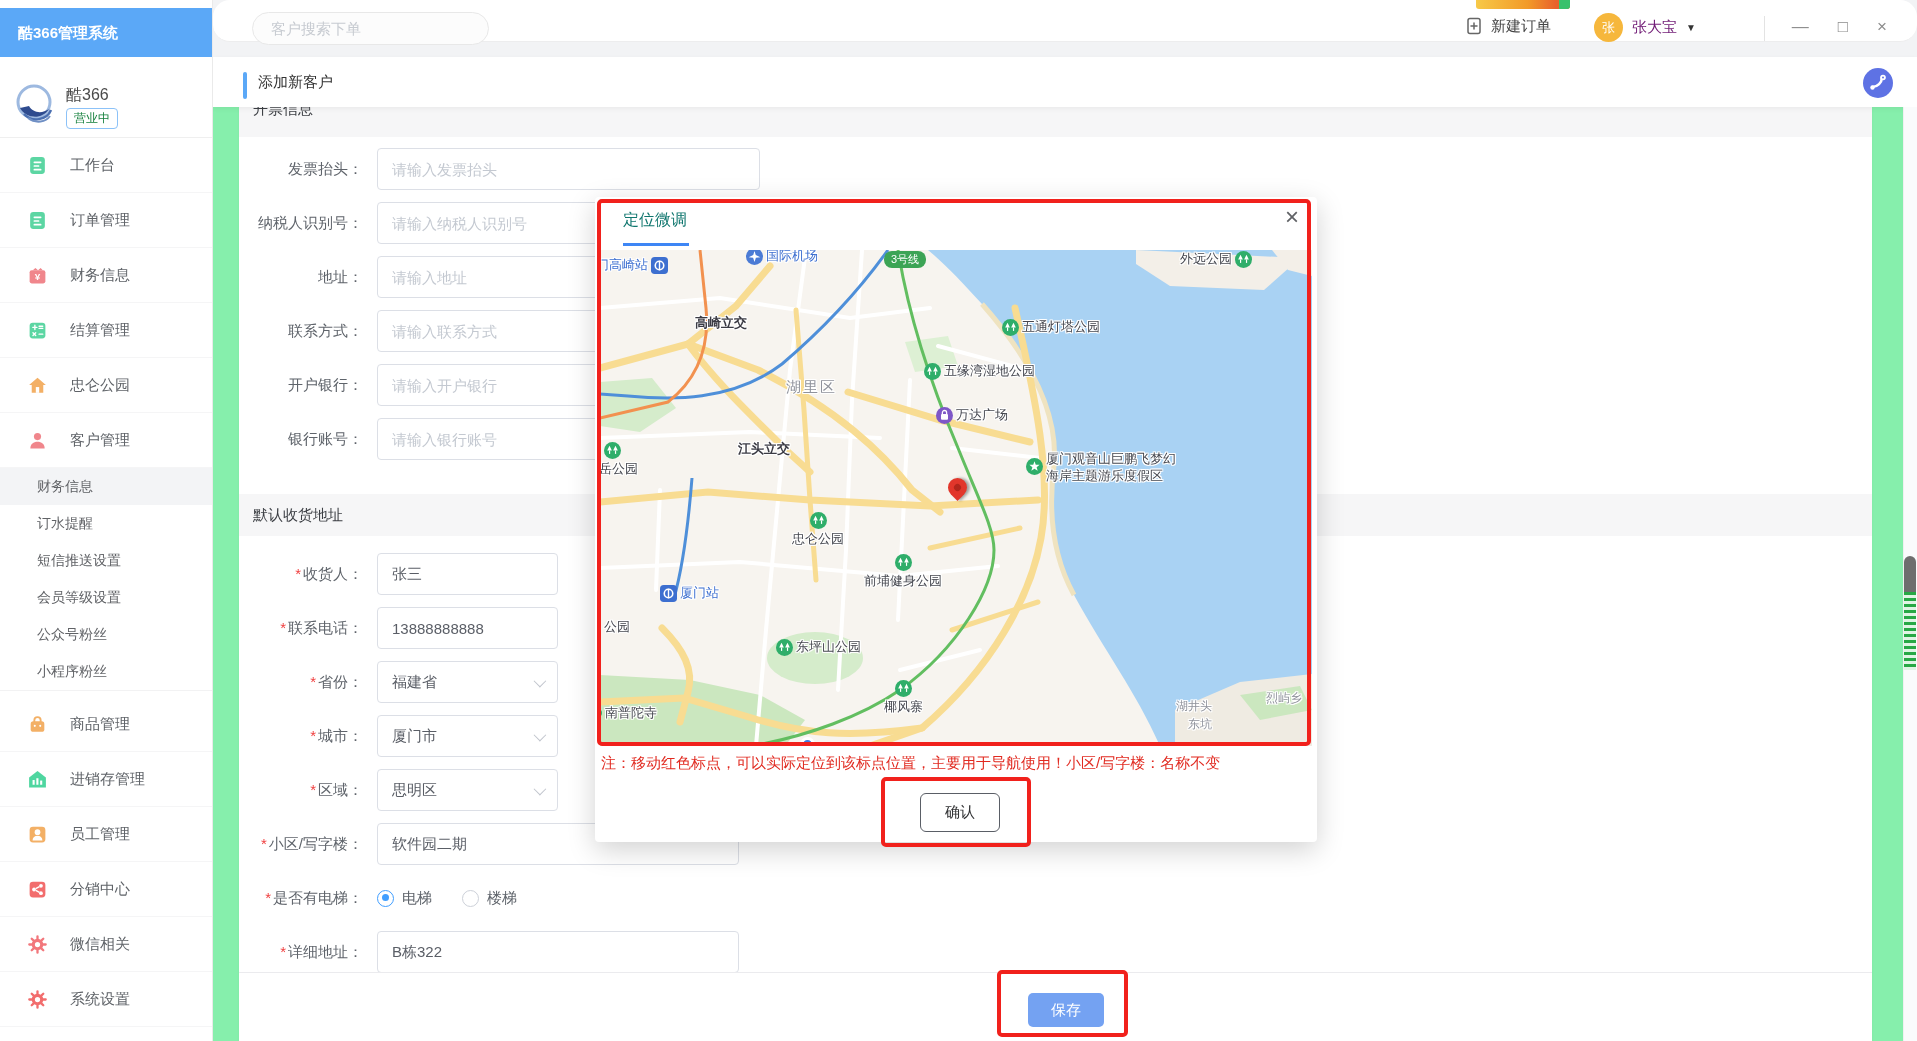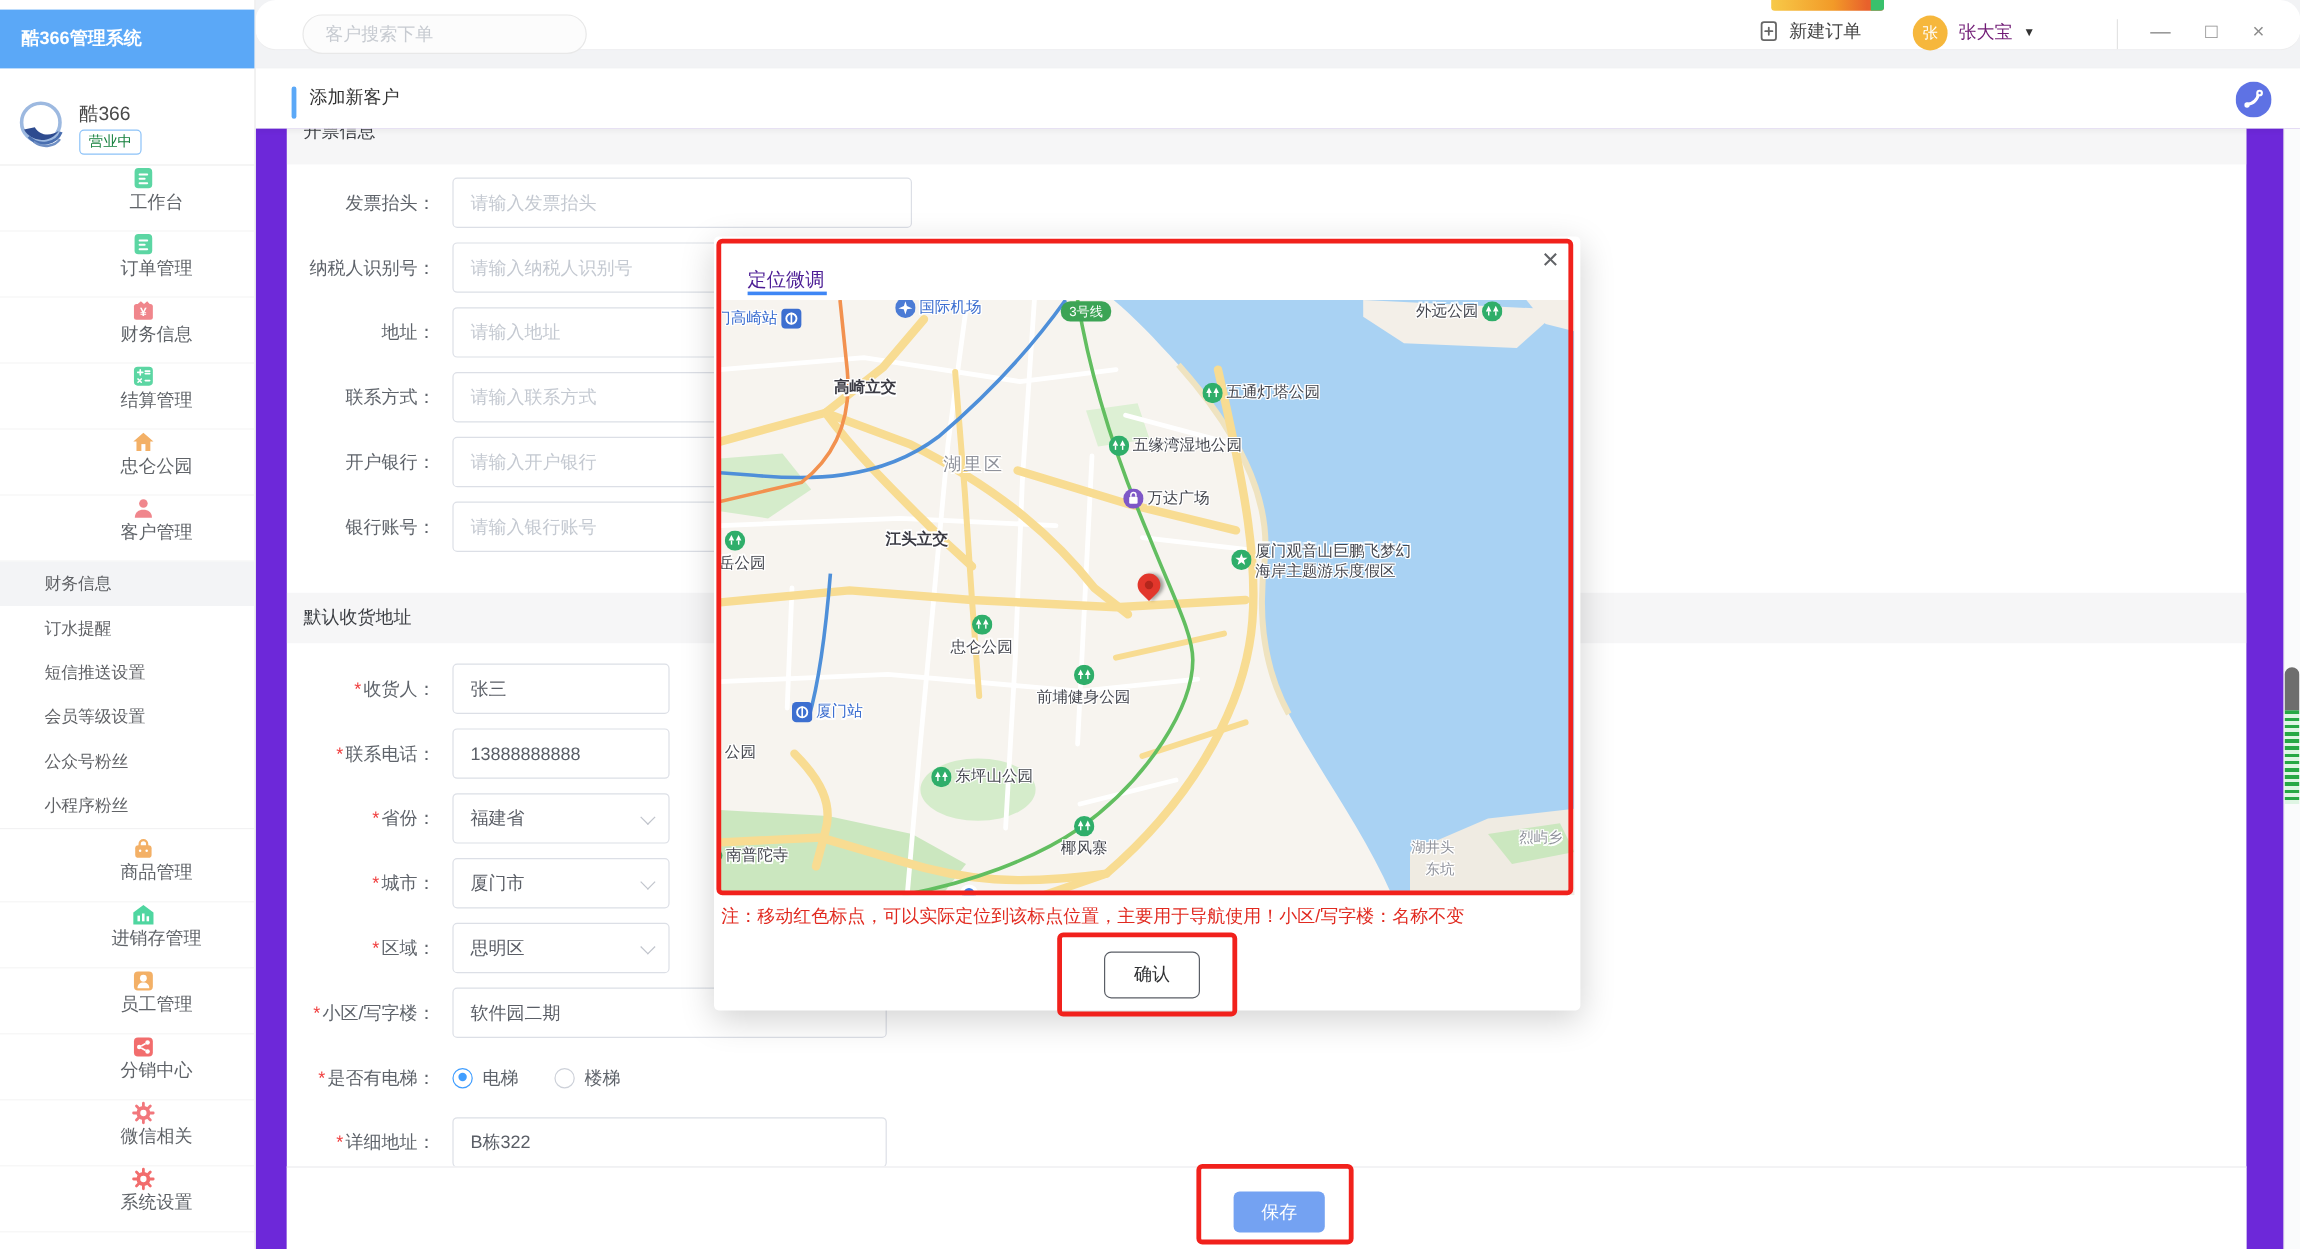--- a/index.html
+++ b/index.html
@@ -7,21 +7,21 @@
   body { font-family:"Liberation Sans","DejaVu Sans",sans-serif; background:#f2f3f5; position:relative; overflow:hidden; color:#333; }
 
   
   .sidebar { position:absolute; left:0; top:0; width:213px; height:1041px; background:#fff; border-right:1px solid #eaeaea; z-index:5; }
   .sidebar-header { position:absolute; top:8px; left:0; right:0; height:49px; background:#5BA8F7; color:#fff; font-size:15px; font-weight:bold; line-height:49px; padding-left:18px; }
   .logo-block { position:absolute; top:57px; left:0; right:0; height:81px; border-bottom:1px solid #efefef; }
   .logo-img { position:absolute; left:12px; top:24px; width:44px; height:44px; }
   .brand { position:absolute; left:66px; top:28px; font-size:16px; color:#4a4a4a; }
   .badge { position:absolute; left:66px; top:51px; font-size:12px; color:#15803d; border:1px solid #8cc2f8; border-radius:4px; padding:1px 7px; }
   .menu { position:absolute; top:138px; left:0; right:0; }
-  .nav-item { height:55px; display:flex; align-items:center; padding-left:27px; border-bottom:1px solid #f5f5f6; cursor:pointer;flex-direction:column; }
+  .nav-item { height:55px; display:flex; align-items:center; padding-left:27px; border-bottom:1px solid #f5f5f6; cursor:pointer; }
   .nicon { width:21px; height:21px; flex:none; }
   .nlabel { margin-left:22px; font-size:15px; color:#5f6368; }
   .submenu { border-bottom:1px solid #f2f2f3; }
   .sub-item { height:37px; line-height:37px; padding-left:37px; font-size:14px; color:#606266; cursor:pointer; }
   .sub-item.active { background:#f3f4f6; }
   .resume { margin-top:6px; }
 
   
   .topbar { position:absolute; left:213px; top:0; right:0; height:42px; background:#fff; border-bottom:1px solid #ededee; z-index:4;border-radius:17px; }
   .search-pill { position:absolute; left:39px; top:12px; width:237px; height:33px; border:1px solid #e8e8e8; border-radius:17px; background:#fcfcfc; padding:0 18px; font-size:15px; color:#666; outline:none; }
@@ -38,21 +38,21 @@
   .promo { position:absolute; left:1476px; top:0; width:94px; height:9px; border-radius:0 0 3px 3px; background:linear-gradient(90deg,#f7c948,#f29a28 55%,#e8612c 85%); z-index:6; overflow:hidden; }
   .promo i { position:absolute; right:0; top:0; width:11px; height:9px; background:#39c16c; }
 
   
   .tabbar { position:absolute; left:213px; top:57px; right:0; height:50px; background:#fff; box-shadow:0 2px 5px rgba(0,0,0,.05); z-index:3; }
   .tab-accent { position:absolute; left:30px; top:15px; width:4px; height:27px; background:#5BA8F7; border-radius:2px; }
   .tab-label { position:absolute; left:45px; top:0; line-height:50px; font-size:15px; color:#333; }
   .service-fab { position:absolute; right:24px; top:11px; width:30px; height:30px; cursor:pointer; }
 
   
-  .content { position:absolute; left:213px; top:107px; right:0; bottom:0; background:#6d28d9; z-index:1; }
+  .content { position:absolute; left:213px; top:107px; right:0; bottom:0; background:#86efac; z-index:1; }
   .card { position:absolute; left:26px; top:0; width:1633px; bottom:0; background:#fff; box-shadow:0 1px 3px rgba(0,0,0,.04); overflow:hidden; }
   .band { height:30px; background:#f6f6f7; overflow:hidden; position:relative; }
   .band > span { position:absolute; top:-7px; left:14px; font-size:15px; color:#3c3f44; }
   .band2 { margin-top:34px; height:42px; line-height:42px; background:#f6f6f7; font-size:15px; color:#3c3f44; padding-left:14px; }
   .frow { display:flex; align-items:center; height:42px; margin-top:12px; }
   .frow.first { margin-top:11px; }
   .frow.afterband { margin-top:17px; }
   .flabel { width:124px; text-align:right; font-size:15px; color:#5f646b; flex:none; }
   .req { color:#f03e3e; margin-right:2px; }
   .inp { margin-left:14px; height:42px; width:383px; border:1px solid #dcdfe6; border-radius:4px; padding:0 14px; font-size:15px; color:#5a5e66; background:#fff; outline:none; }
@@ -68,21 +68,21 @@
   .rlabel { font-size:15px; color:#5f646b; margin-right:22px; }
 
   .footer { position:absolute; left:239px; top:972px; width:1633px; height:69px; background:#fff; border-top:1px solid #ebebee; z-index:2; }
   .save-btn { position:absolute; left:789px; top:20px; width:76px; height:34px; background:#74a2f2; border:none; border-radius:5px; color:#fff; font-size:15px; cursor:pointer; }
 
   
   .ann { position:absolute; border:4px solid #f1211c; border-radius:5px; z-index:30; pointer-events:none; }
 
   
   .modal { position:absolute; left:595px; top:197px; width:722px; height:645px; background:#fff; border-radius:4px; box-shadow:0 8px 28px rgba(0,0,0,.18); z-index:20; }
-  .m-title { position:absolute; left:28px; top:26px; font-size:16px; color:#4c1d95;text-align:right; }
+  .m-title { position:absolute; left:28px; top:13px; font-size:16px; color:#0f766e;text-align:right; }
   .m-underline { position:absolute; left:28px; top:46px; width:66px; height:3px; background:#3e86f5; }
   .m-close { position:absolute; right:18px; top:8px; font-size:24px; color:#606266; cursor:pointer; line-height:1; }
   .map { position:absolute; left:5px; top:53px; width:712px; height:496px; overflow:hidden; background:#f7f4ef; cursor:grab; }
   .map svg.base { position:absolute; left:0; top:0; }
   .m-note { position:absolute; left:6px; top:557px; font-size:15px; color:#e12a20; white-space:nowrap; }
   .confirm-btn { position:absolute; left:325px; top:596px; width:80px; height:39px; background:#fff; border:1.5px solid #5a5e66; border-radius:6px; font-size:15px; color:#303133; cursor:pointer; }
 
   
   .poi { position:absolute; display:flex; align-items:center; gap:3px; font-size:13px; color:#45474f; white-space:nowrap; z-index:2; }
   .halo { text-shadow:1px 0 0 #fff,-1px 0 0 #fff,0 1px 0 #fff,0 -1px 0 #fff,1px 1px 0 #fff,-1px -1px 0 #fff,1px -1px 0 #fff,-1px 1px 0 #fff; }

